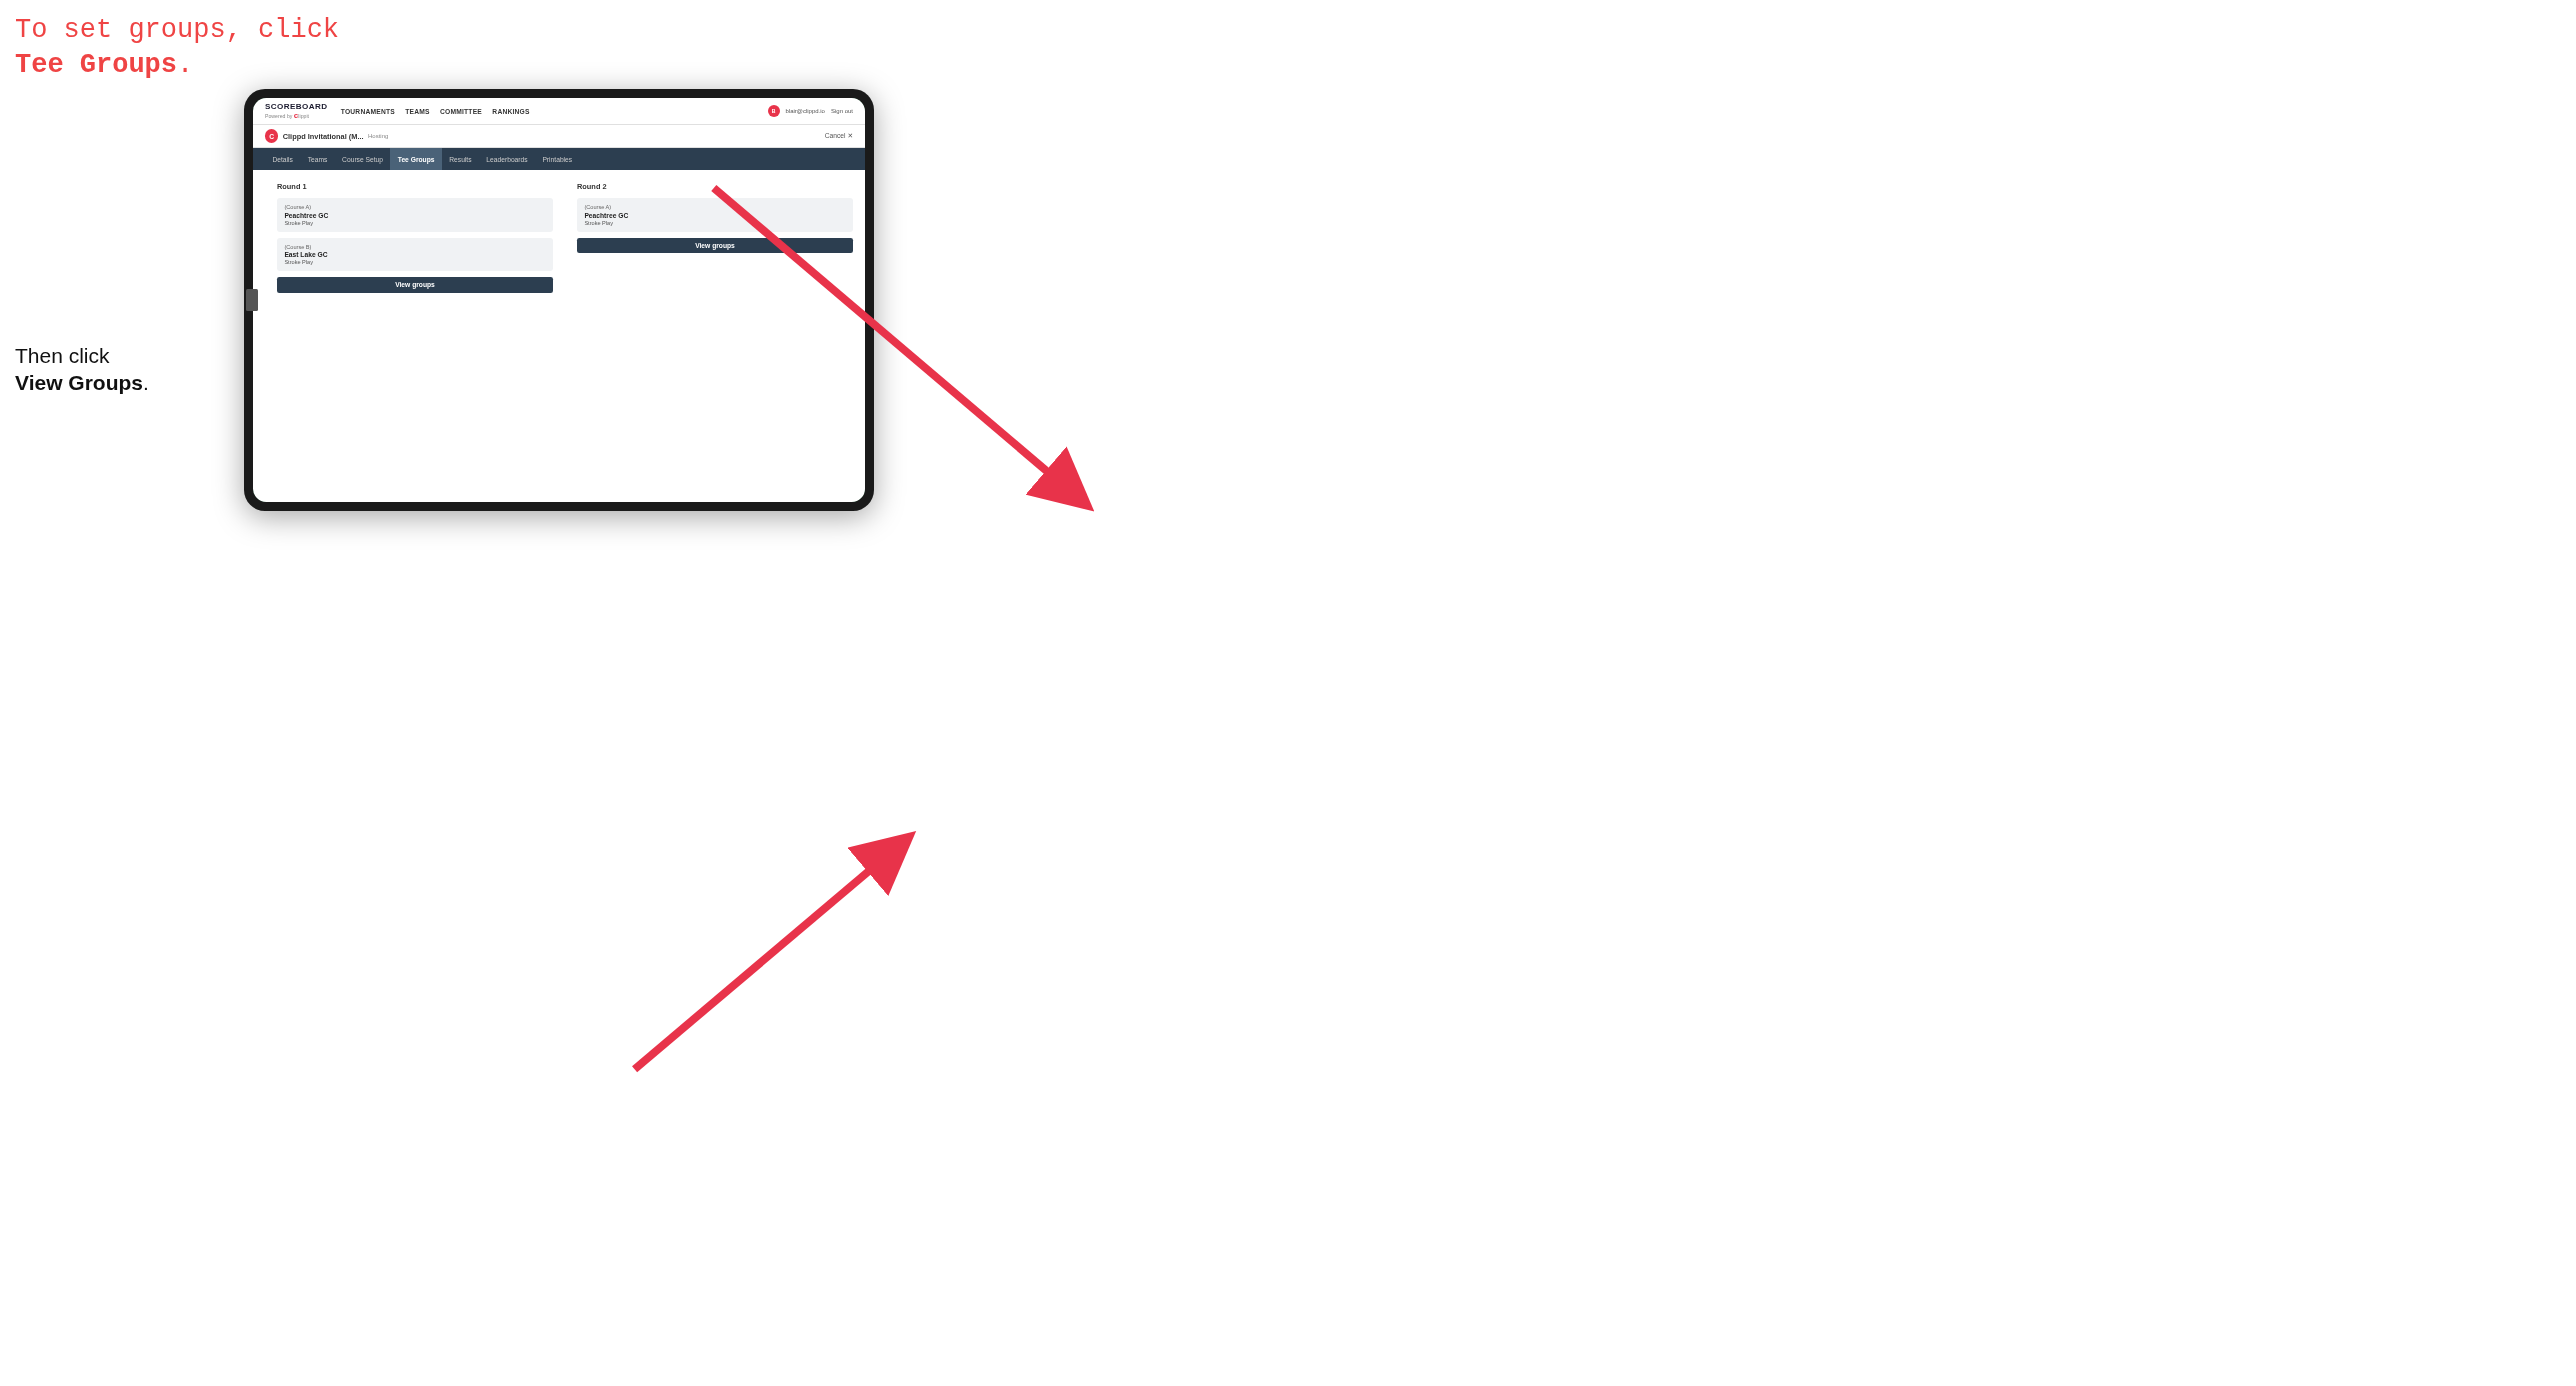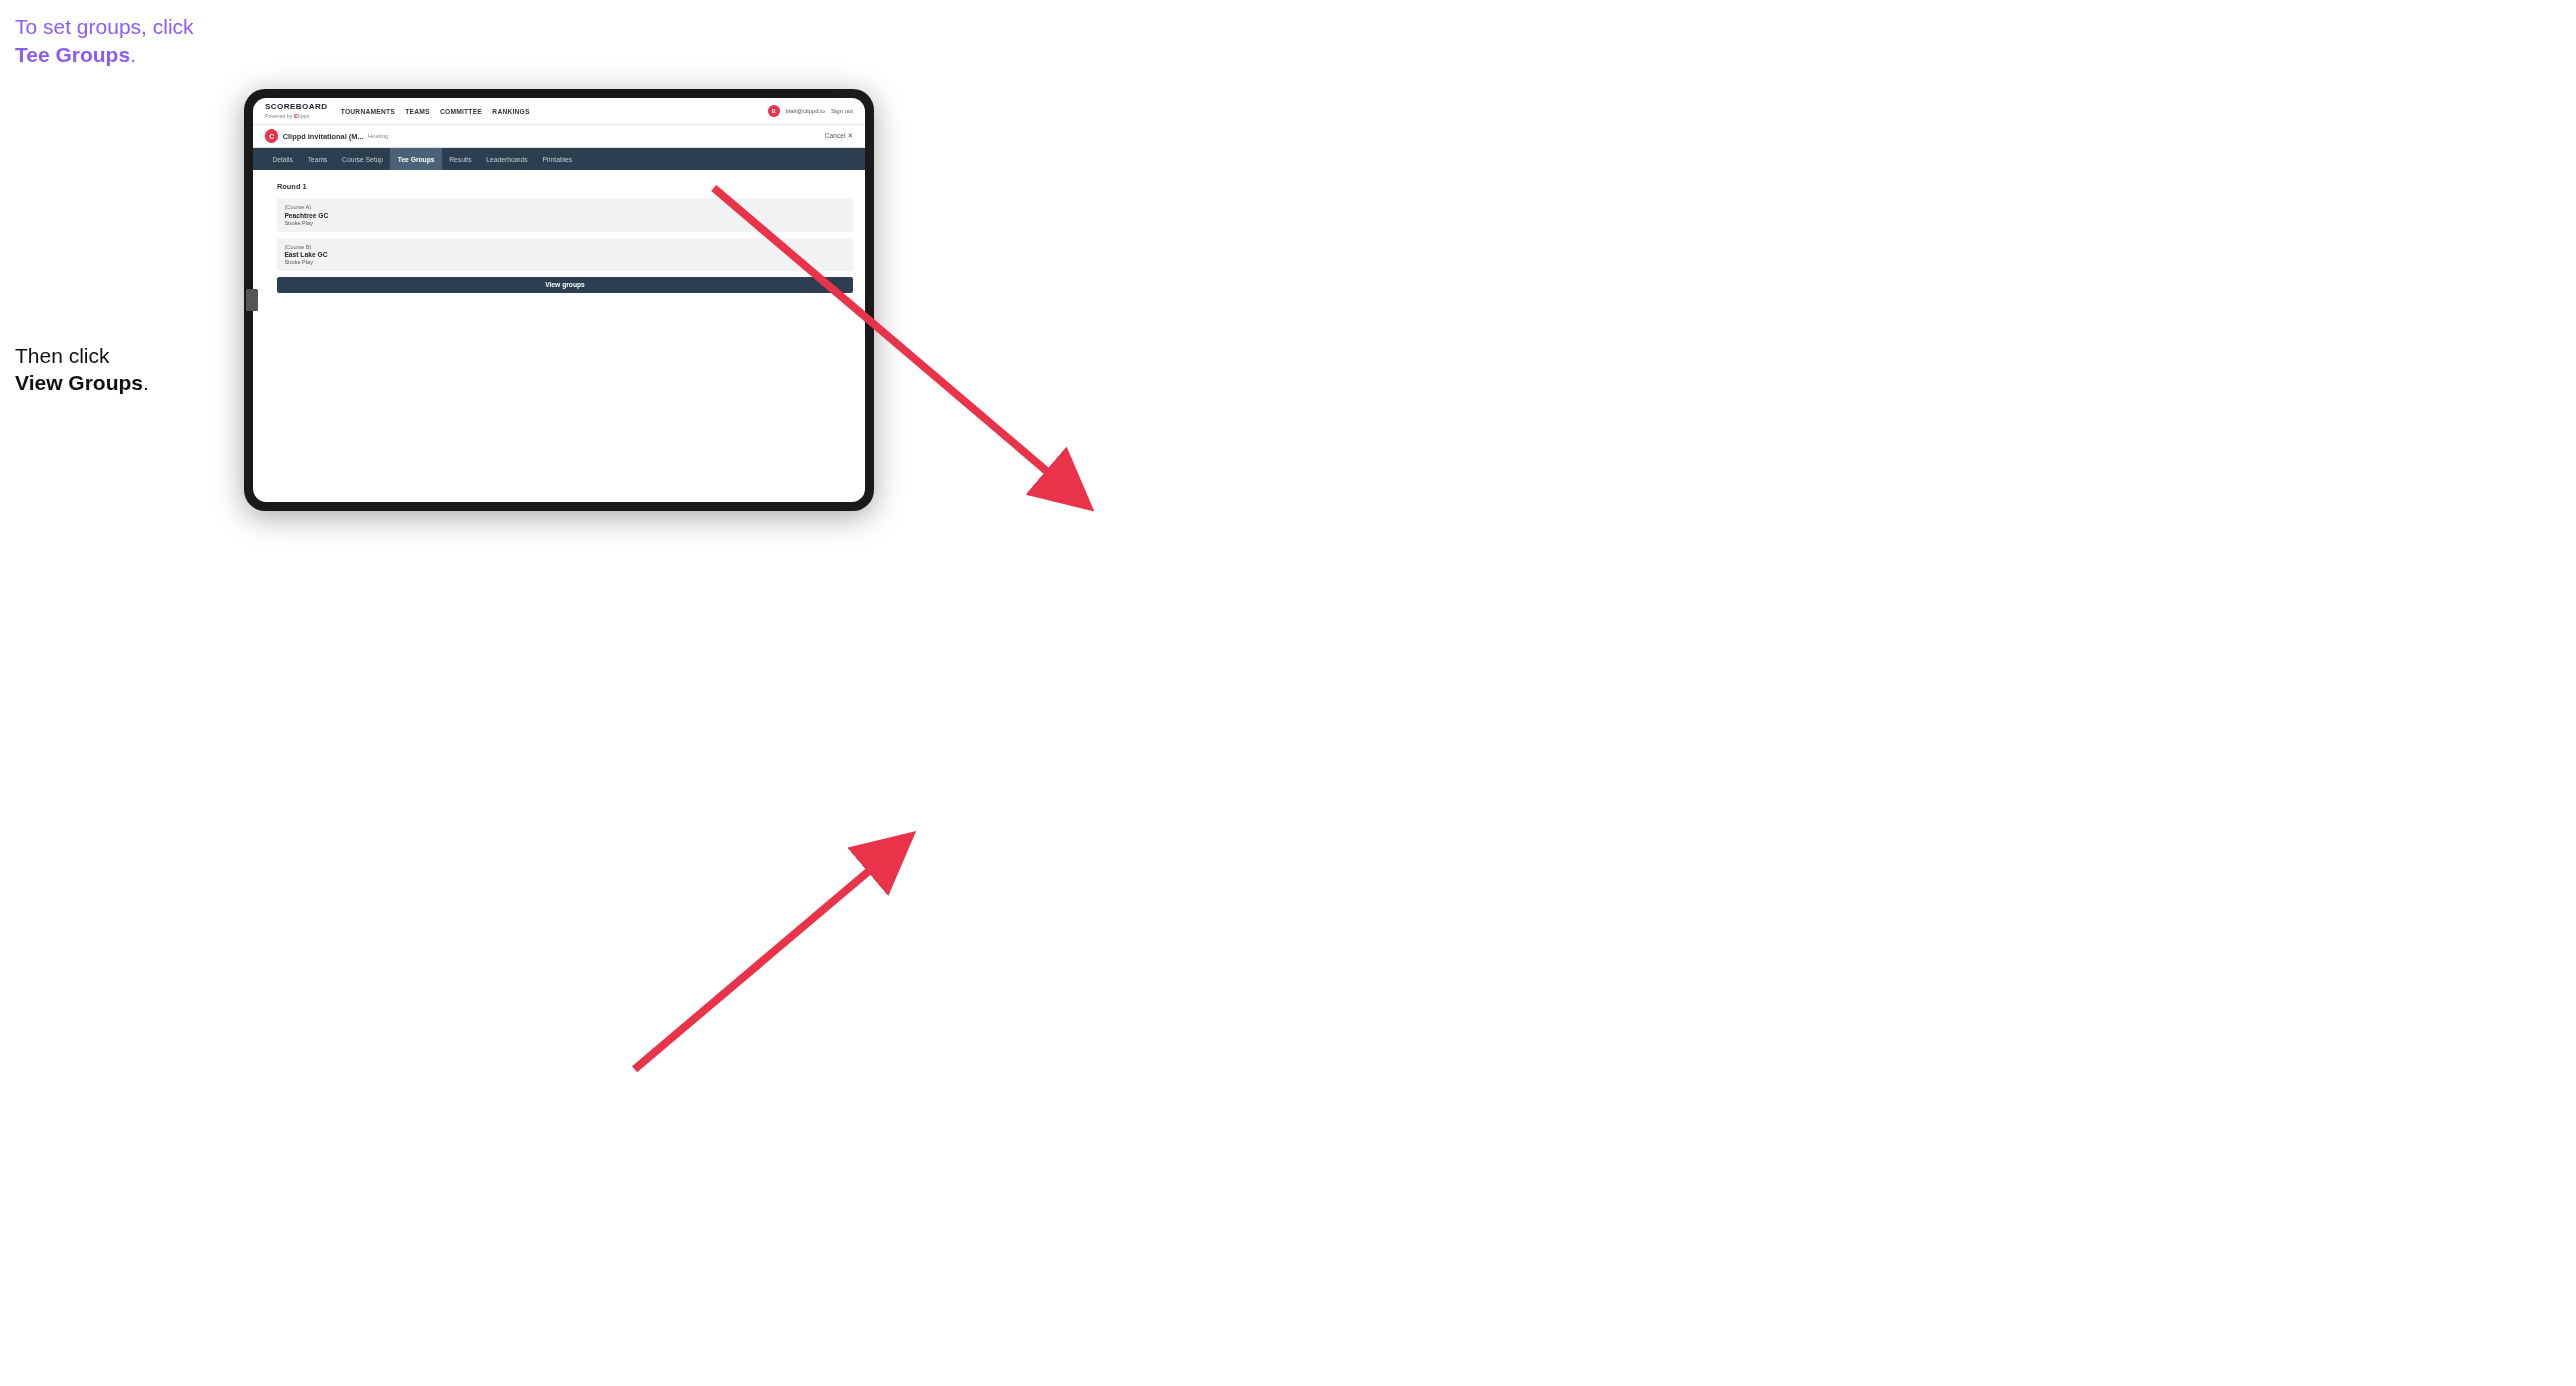--- a/index.html
+++ b/index.html
@@ -8,23 +8,24 @@
       font-family: -apple-system, BlinkMacSystemFont, 'Segoe UI', Arial, sans-serif;
       min-height: 100vh;
       position: relative;
     }
 
     
     .instruction-top {
       position: absolute;
       top: 13.3px;
       left: 15px;
-      font-size: 21px;
+      font-size: 27px;
       line-height: 1.3;
-      color: #8b5cf6;
+      color: #ef4444;
+      font-family: Liberation Mono, monospace;
     }
     .instruction-top strong {
       font-weight: 900;
     }
 
     
     .instruction-bottom {
       position: absolute;
       top: 342px;
       left: 15px;
@@ -356,20 +357,31 @@
 
           <div class="course-card">
             <div class="course-label">(Course B)</div>
             <div class="course-name">East Lake GC</div>
             <div class="course-format">Stroke Play</div>
           </div>
 
           <button class="view-groups-btn">View groups</button>
         </div>
 
+        <div class="round-column">
+          <div class="round-title">Round 2</div>
+
+          <div class="course-card">
+            <div class="course-label">(Course A)</div>
+            <div class="course-name">Peachtree GC</div>
+            <div class="course-format">Stroke Play</div>
+          </div>
+
+          <button class="view-groups-btn">View groups</button>
+        </div>
 
 
       </div>
     </div>
 
   </div>
 </div>
 
 <div class="side-arrow"></div>
 

